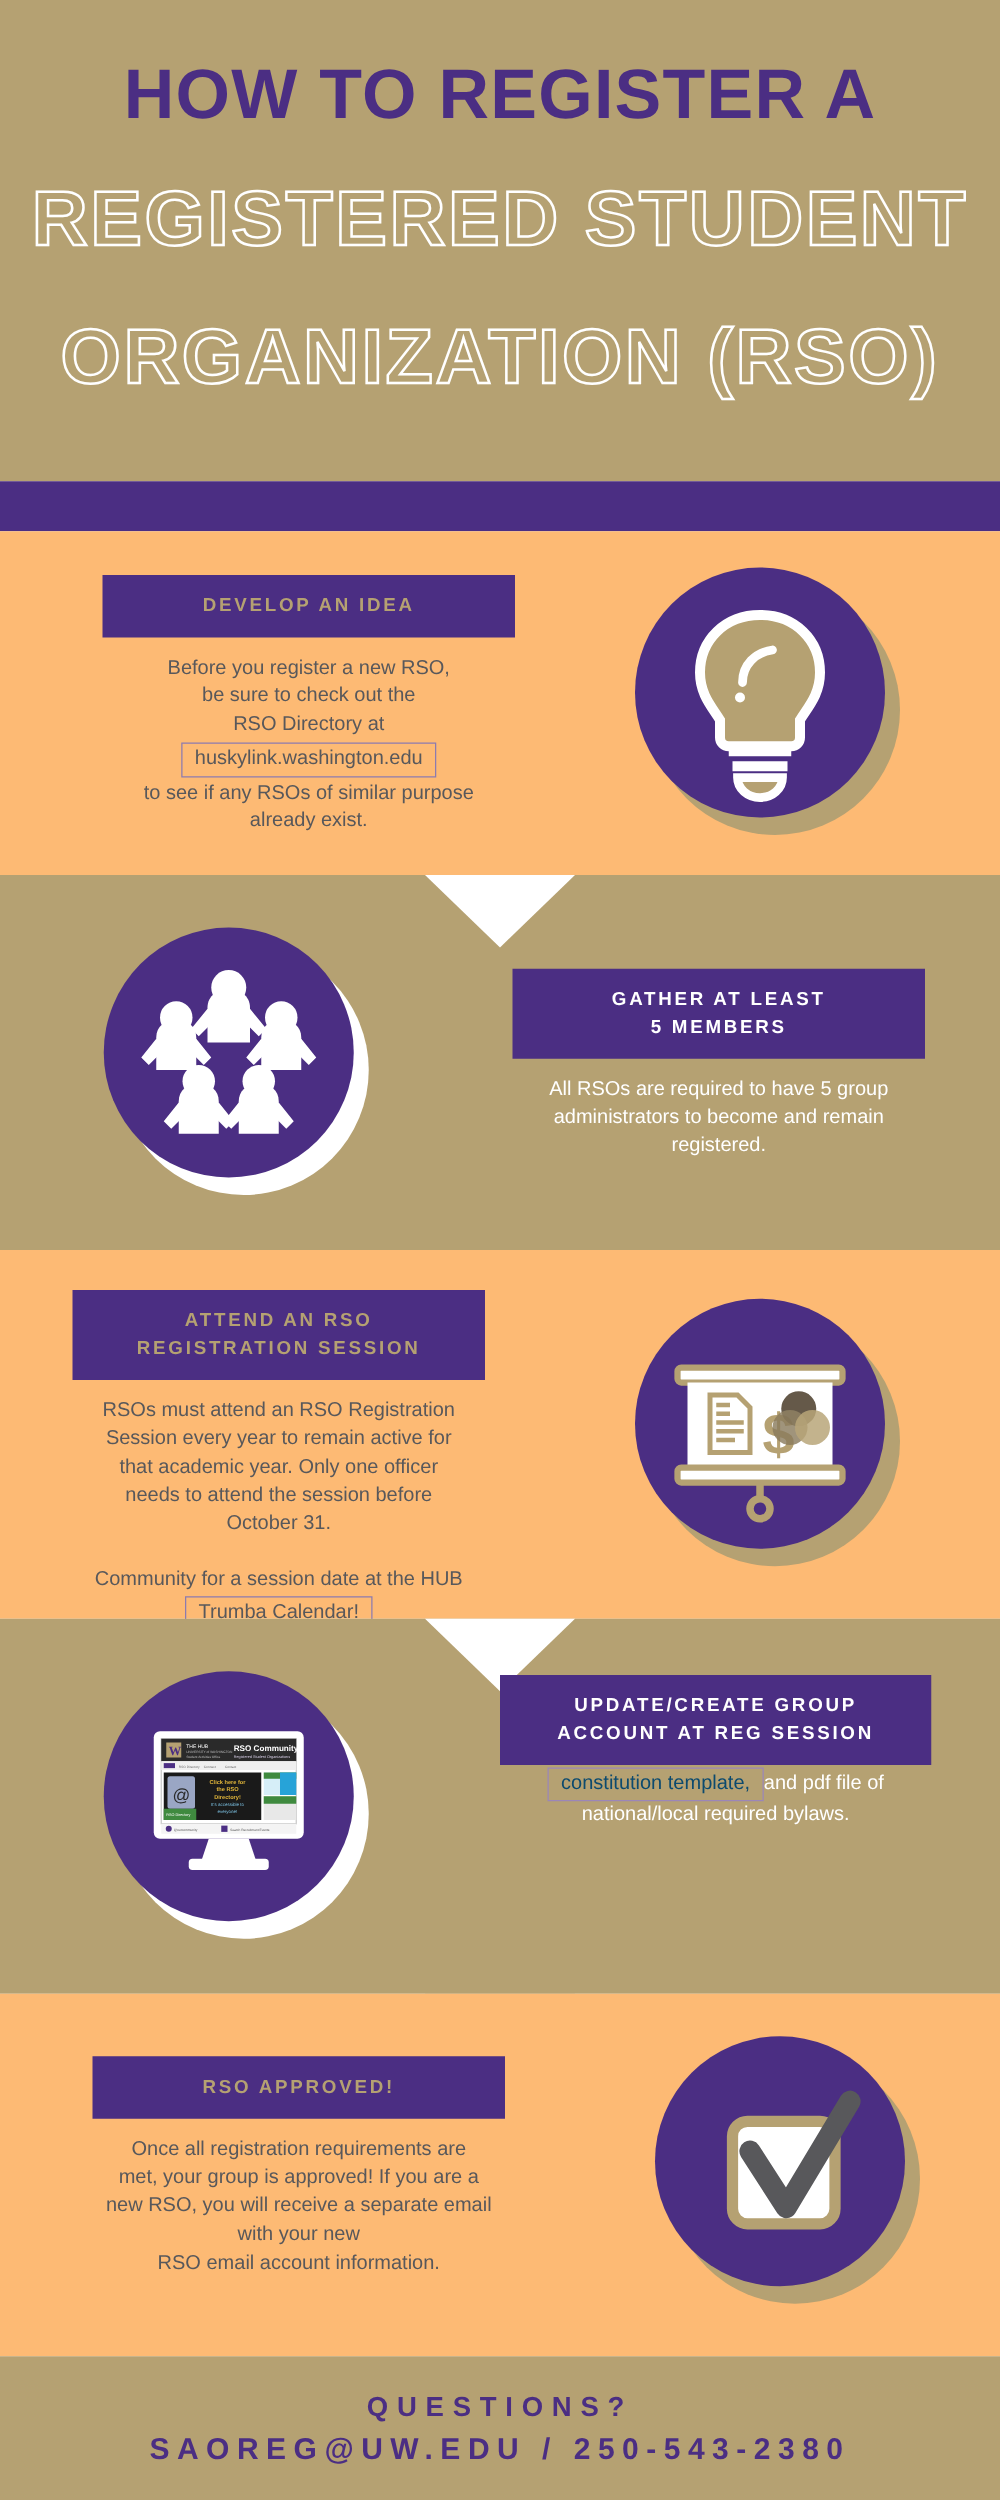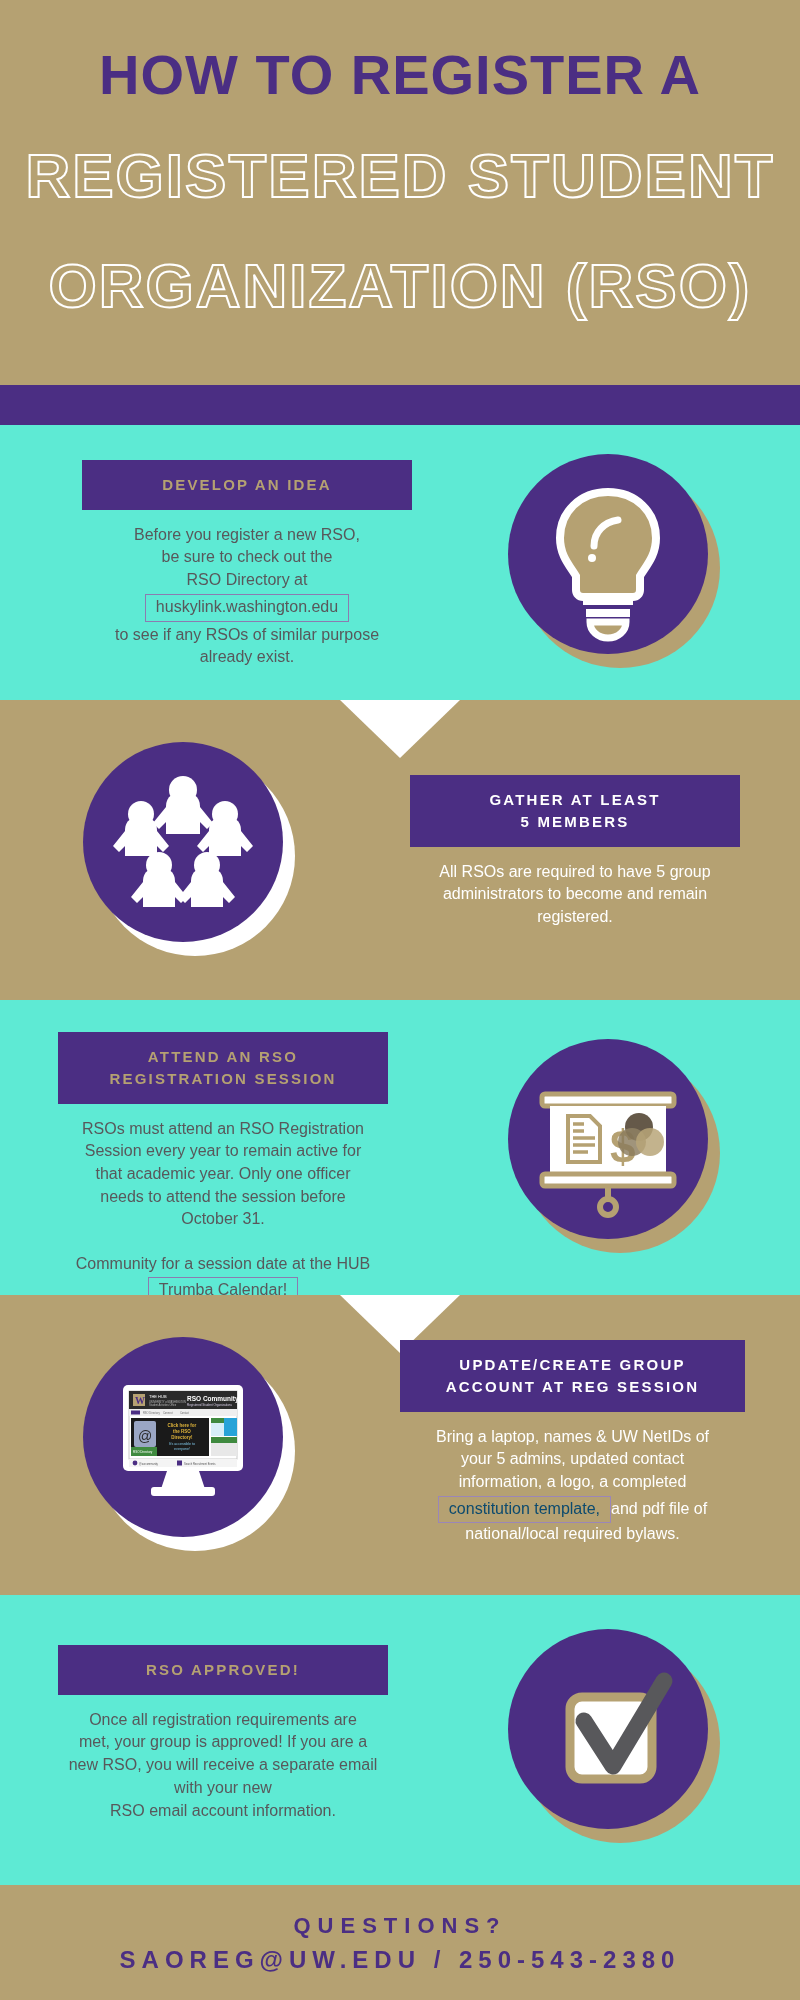--- a/index.html
+++ b/index.html
@@ -5,21 +5,21 @@
   * { margin:0; padding:0; box-sizing:border-box; }
   html,body { background:#ffffff; }
   body {
     width:800px; height:2000px; position:relative; overflow:hidden;
     font-family:"Liberation Sans", sans-serif;
   }
 
   
   .band { position:absolute; left:0; width:800px; }
   .band-tan   { background:#b5a172; }
-  .band-white { background:#5eead4; }
+  .band-white { background:#fdba74; }
   .band-purple{ background:#4b2e83; }
 
   
   .notch {
     position:absolute; left:50%; transform:translateX(-50%);
     width:0; height:0;
     border-left:60px solid transparent;
     border-right:60px solid transparent;
     border-top:58px solid #b5a172;
   }
@@ -270,31 +270,28 @@
         <text x="56" y="127.5" font-family="Liberation Sans, sans-serif" font-size="2.6" fill="#555">@ourcommunity</text>
         <rect x="94" y="123.5" width="5" height="5" fill="#4b2e83"></rect>
         <text x="101" y="127.5" font-family="Liberation Sans, sans-serif" font-size="2.6" fill="#555">Search Recruitment Events</text>
         <path d="M84 134 l32 0 6 18 -44 0 Z" fill="#ffffff"></path>
         <rect x="68" y="150" width="64" height="9" rx="3" fill="#ffffff"></rect>
       </svg>
     </div>
     <div class="textcol" style="right:55px; left:auto; top:45px; width:345px;">
       <span class="label" style="white-space:pre-line;">UPDATE/CREATE GROUP
 ACCOUNT AT REG SESSION</span>
-      <span class="body white" style="white-space:pre-line;">Bring a laptop, names &amp; UW NetIDs of
-your 5 admins, updated contact
-information, a logo, a completed</span>
       <span class="body white" style="margin-top:2px;"><span class="boxlink white">constitution template,</span><span style="white-space:pre-line;">and pdf file of
 national/local required bylaws.</span></span>
     </div>
     <div class="notch" style="bottom:-58px; left:50%;"></div>
   </div>
 </div>
 
-<div class="band band-white step" id="step5" style="top:1595px; height:290px;">
+<div class="band band-white step" id="step5" style="top:1595px; height:290px;padding-left:16px;">
   <div class="step-inner">
     <div class="textcol" style="left:58px; top:50px;">
       <span class="label gold">RSO APPROVED!</span>
       <span class="body" style="white-space:pre-line;">Once all registration requirements are
 met, your group is approved! If you are a
 new RSO, you will receive a separate email
 with your new
 RSO email account information.</span>
     </div>
     <div class="iconcol" style="right:70px; left:auto; top:30px;">

